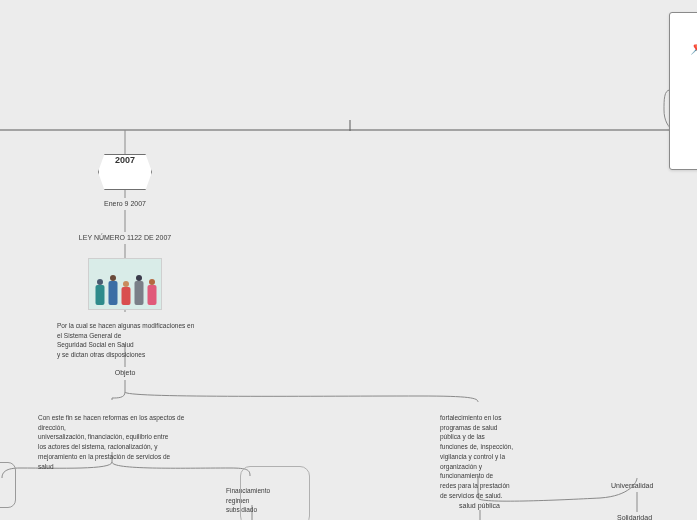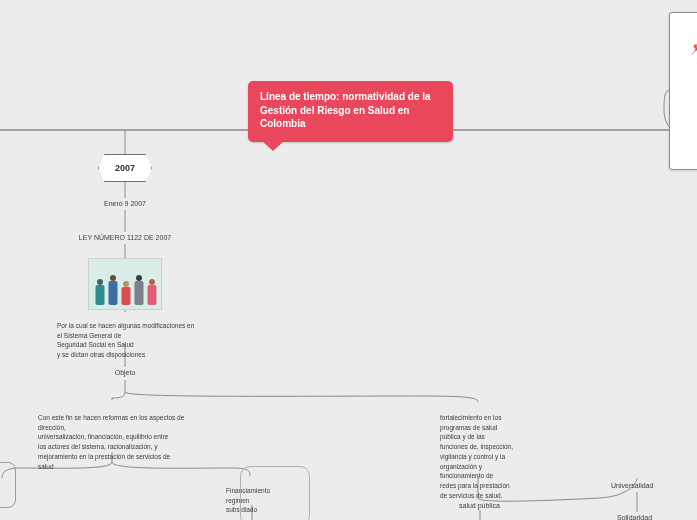--- a/index.html
+++ b/index.html
@@ -50,28 +50,28 @@
     bottom: -9px;
     left: 14px;
     width: 0; height: 0;
     border-left: 11px solid transparent;
     border-right: 11px solid transparent;
     border-top: 10px solid #e8475c;
   }
   
   .year-node {
     width: 54px;
-    height: 28px;
+    height: 36px;
     background: #ffffff;
     border: 1px solid #6f6f6f;
     color: #333333;
     font-size: 9px;
     font-weight: bold;
     display: flex;
-    align-items: center;
+    align-items: flex-start;
     justify-content: center;
     clip-path: polygon(12% 0%, 88% 0%, 100% 50%, 88% 100%, 12% 100%, 0% 50%);
   }
   .plain-label {
     font-size: 7px;
     color: #3b3b3b;
     line-height: 1.45;
     text-align: center;
   }
   .plain-label.left {
@@ -162,24 +162,20 @@
     <line x1="252" y1="505" x2="252" y2="520" stroke="#8a8a8a" stroke-width="1"></line>
 
     <line x1="478" y1="476" x2="478" y2="498" stroke="#8a8a8a" stroke-width="1"></line>
     <path d="M478 498 C478 504, 560 500, 600 498 C630 496, 637 482, 637 478" stroke="#8a8a8a" stroke-width="1" fill="none"></path>
     <line x1="480" y1="510" x2="480" y2="520" stroke="#8a8a8a" stroke-width="1"></line>
     <line x1="637" y1="492" x2="637" y2="512" stroke="#8a8a8a" stroke-width="1"></line>
 
     <path d="M670 90 C664 90, 664 100, 664 110 C664 120, 668 128, 674 130" stroke="#8a8a8a" stroke-width="1" fill="none"></path>
   </svg>
 
-  <div class="node root-node" style="left:248px; top:81px;">
-    <span>Línea de tiempo: normatividad de la Gestión del Riesgo en Salud en Colombia</span>
-    <span class="tail"></span>
-  </div>
 
   <div class="node year-node" style="left:98px; top:154px;">
     <span>2007</span>
   </div>
 
   <div class="node plain-label" style="left:75px; top:199px; width:100px;">
     <span>Enero 9 2007</span>
   </div>
 
   <div class="node plain-label" style="left:55px; top:233px; width:140px;">

